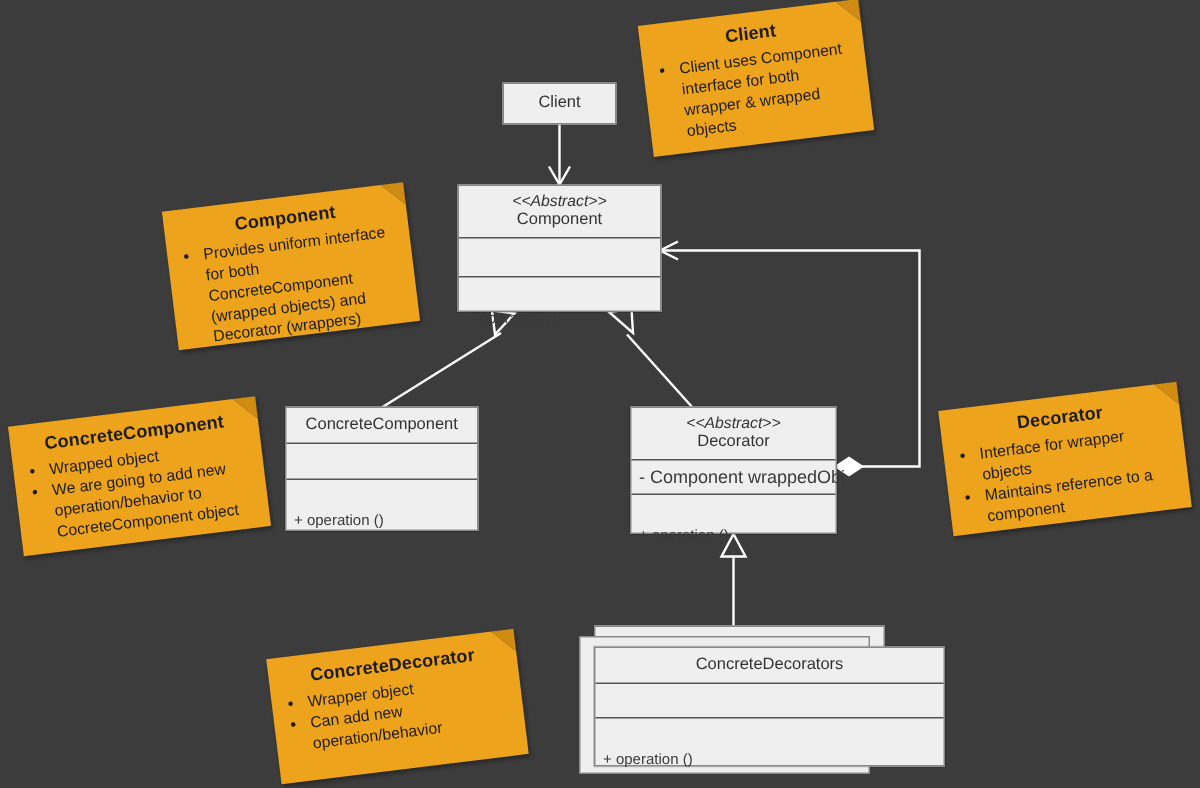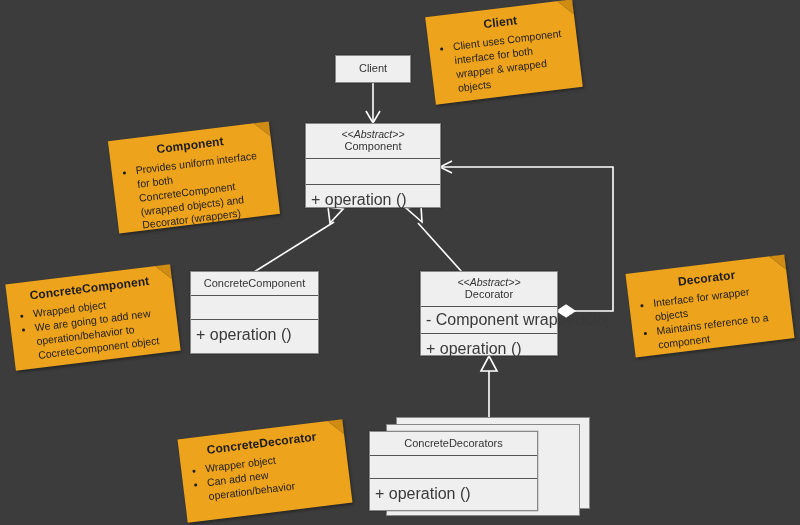--- a/index.html
+++ b/index.html
@@ -41,29 +41,30 @@
   }
   .uml .stereo {
     display: block;
     font-style: italic;
     font-size: 10.5px;
     color: #333;
     text-align: center;
   }
   .uml .attrs {
     border-bottom: 1px solid #555;
-    font-size: 16px;
+    font-size: 12px;
     padding: 4px 5px;
     min-height: 13px;
     box-sizing: border-box;
   }
   .uml .ops {
-    font-size: 16px;
+    font-size: 10px;
     padding: 4px 5px;
     line-height: 1.35;
+    margin-top: 17px;
   }
   .uml .row { white-space: nowrap; }
   .stack-ghost {
     position: absolute;
     background: #efefef;
     border: 1px solid #888888;
     box-sizing: border-box;
   }
 
   
@@ -186,21 +187,21 @@
       <div class="row">- Component wrappedObj</div>
     </div>
     <div class="ops">
       <div class="row">+ operation ()</div>
     </div>
   </div>
 
   <div class="stack-ghost" style="left:396px; top:417px; width:194px; height:92px;"></div>
   <div class="stack-ghost" style="left:386px; top:424px; width:194px; height:92px;"></div>
 
-  <div class="uml" style="left:369px; top:431px; width:169px; height:80px;">
+  <div class="uml" style="left:396px; top:431px; width:234px; height:80px;">
     <div class="hdr" style="padding-top:5px;">
       <span>ConcreteDecorators</span>
     </div>
     <div class="attrs" style="height:23px;">
       <div class="row"></div>
     </div>
     <div class="ops">
       <div class="row">+ operation ()</div>
     </div>
   </div>

